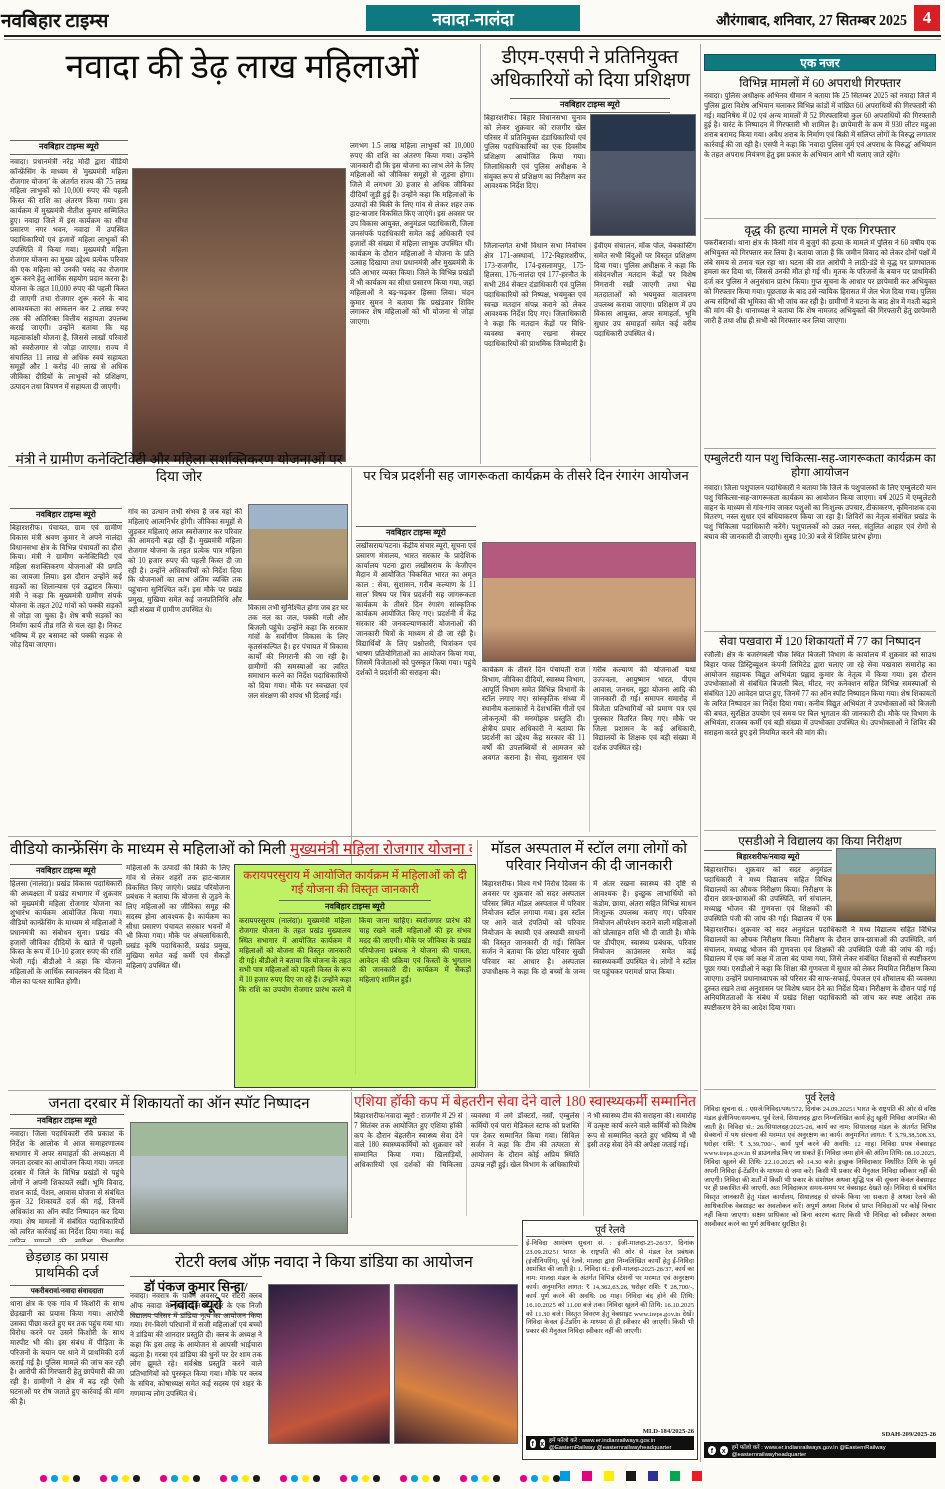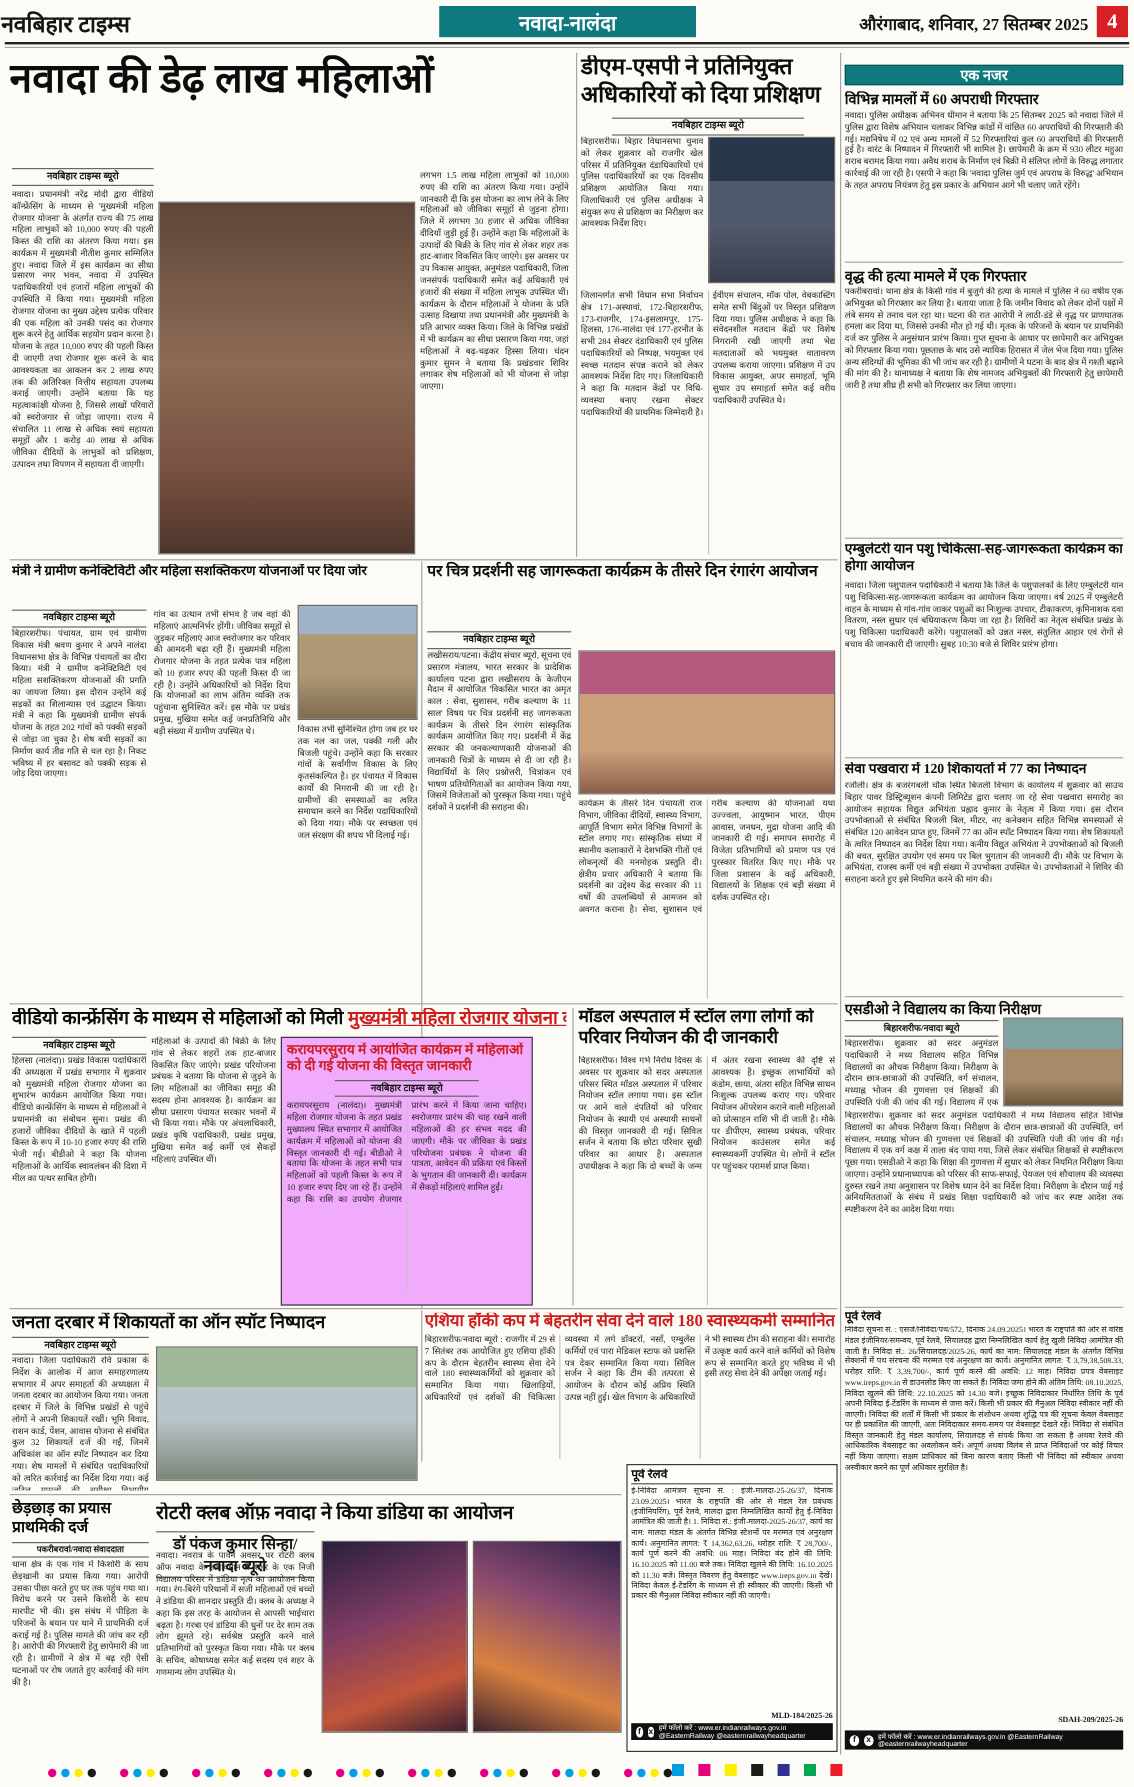--- a/index.html
+++ b/index.html
@@ -1,20 +1,20 @@
 <!DOCTYPE html>
 <html><head>
 <meta charset="utf-8">
 <style>
   *{margin:0;padding:0;box-sizing:border-box}
   html,body{background:#9a9a9a}
   .page{position:relative;width:945px;height:1489px;margin:0 auto;background:#fcfbf6;
         font-family:"Liberation Serif","DejaVu Serif",serif;color:#141414;overflow:hidden}
   .abs{position:absolute}
-  .headline{font-weight:bold;color:#0c0c0c;line-height:1.2;overflow:hidden}
+  .headline{font-weight:normal;text-align:center;color:#0c0c0c;line-height:1.2;overflow:hidden}
   .byline{font-weight:bold;text-align:center;font-size:8px;line-height:1.35;
           border-top:1px solid #666;border-bottom:1px solid #666;padding:1px 2px;overflow:hidden}
   .body-text{font-size:7.2px;line-height:1.36;text-align:justify;overflow:hidden;color:#1d1d1d}
   .tiny{font-size:6.6px;line-height:1.34}
   .photo{background-size:cover;border:1px solid #6b6b6b}
   .vr{width:1px;background:#a5a5a5}
   .hrule{height:1px;background:#a5a5a5}
   .teal-bar{background:#0e7a80;color:#ffffff;font-weight:bold;display:flex;align-items:center;justify-content:center}
   .red{color:#cf1d1d}
   .cols2{column-count:2;column-gap:8px;column-rule:1px solid #c4c4c4}
@@ -94,21 +94,21 @@
   <div class="abs ref-line" style="left:704px;top:1430px;width:232px">SDAH-209/2025-26</div>
   <div class="abs social-bar" style="left:704px;top:1442px;width:232px;height:16px">
     <span class="social-icon">f</span>
     <span class="social-icon">x</span>
     <span>हमें फॉलो करें : www.er.indianrailways.gov.in   @EasternRailway   @easternrailwayheadquarter</span>
   </div>
 
   <div class="abs hrule" style="left:8px;top:466px;width:690px"></div>
   <div class="abs vr" style="left:351px;top:468px;height:622px"></div>
 
-  <div class="abs headline" style="left:10px;top:470px;width:338px;font-size:11px">मंत्री ने ग्रामीण कनेक्टिविटी और महिला सशक्तिकरण योजनाओं पर दिया जोर</div>
+  <div class="abs headline" style="left:10px;top:452px;width:338px;font-size:14px">मंत्री ने ग्रामीण कनेक्टिविटी और महिला सशक्तिकरण योजनाओं पर दिया जोर</div>
   <div class="abs byline" style="left:10px;top:508px;width:112px">नवबिहार टाइम्स ब्यूरो</div>
   <div class="abs photo" style="left:248px;top:504px;width:100px;height:96px;
        background:linear-gradient(180deg,#9fb4c8 0%,#9fb4c8 25%,#b09a76 25%,#b09a76 60%,#7d6b4f 100%)"></div>
   <div class="abs body-text" style="left:10px;top:524px;width:112px;height:308px">बिहारशरीफ। पंचायत, ग्राम एवं ग्रामीण विकास मंत्री श्रवण कुमार ने अपने नालंदा विधानसभा क्षेत्र के विभिन्न पंचायतों का दौरा किया। मंत्री ने ग्रामीण कनेक्टिविटी एवं महिला सशक्तिकरण योजनाओं की प्रगति का जायजा लिया। इस दौरान उन्होंने कई सड़कों का शिलान्यास एवं उद्घाटन किया। मंत्री ने कहा कि मुख्यमंत्री ग्रामीण संपर्क योजना के तहत 202 गांवों को पक्की सड़कों से जोड़ा जा चुका है। शेष बची सड़कों का निर्माण कार्य तीव्र गति से चल रहा है। निकट भविष्य में हर बसावट को पक्की सड़क से जोड़ दिया जाएगा।</div>
   <div class="abs body-text" style="left:128px;top:508px;width:114px;height:324px">गांव का उत्थान तभी संभव है जब वहां की महिलाएं आत्मनिर्भर होंगी। जीविका समूहों से जुड़कर महिलाएं आज स्वरोजगार कर परिवार की आमदनी बढ़ा रही हैं। मुख्यमंत्री महिला रोजगार योजना के तहत प्रत्येक पात्र महिला को 10 हजार रुपए की पहली किस्त दी जा रही है। उन्होंने अधिकारियों को निर्देश दिया कि योजनाओं का लाभ अंतिम व्यक्ति तक पहुंचाना सुनिश्चित करें। इस मौके पर प्रखंड प्रमुख, मुखिया समेत कई जनप्रतिनिधि और बड़ी संख्या में ग्रामीण उपस्थित थे।</div>
   <div class="abs body-text" style="left:248px;top:604px;width:100px;height:228px">विकास तभी सुनिश्चित होगा जब हर घर तक नल का जल, पक्की गली और बिजली पहुंचे। उन्होंने कहा कि सरकार गांवों के सर्वांगीण विकास के लिए कृतसंकल्पित है। हर पंचायत में विकास कार्यों की निगरानी की जा रही है। ग्रामीणों की समस्याओं का त्वरित समाधान करने का निर्देश पदाधिकारियों को दिया गया। मौके पर स्वच्छता एवं जल संरक्षण की शपथ भी दिलाई गई।</div>
 
   <div class="abs headline" style="left:356px;top:468px;width:340px;font-size:13px">
     <div>पर चित्र प्रदर्शनी सह जागरूकता कार्यक्रम के तीसरे दिन रंगारंग आयोजन</div>
   </div>
@@ -119,21 +119,21 @@
   <div class="abs body-text cols2" style="left:482px;top:666px;width:214px;height:166px">कार्यक्रम के तीसरे दिन पंचायती राज विभाग, जीविका दीदियों, स्वास्थ्य विभाग, आपूर्ति विभाग समेत विभिन्न विभागों के स्टॉल लगाए गए। सांस्कृतिक संध्या में स्थानीय कलाकारों ने देशभक्ति गीतों एवं लोकनृत्यों की मनमोहक प्रस्तुति दी। क्षेत्रीय प्रचार अधिकारी ने बताया कि प्रदर्शनी का उद्देश्य केंद्र सरकार की 11 वर्षों की उपलब्धियों से आमजन को अवगत कराना है। सेवा, सुशासन एवं गरीब कल्याण की योजनाओं यथा उज्ज्वला, आयुष्मान भारत, पीएम आवास, जनधन, मुद्रा योजना आदि की जानकारी दी गई। समापन समारोह में विजेता प्रतिभागियों को प्रमाण पत्र एवं पुरस्कार वितरित किए गए। मौके पर जिला प्रशासन के कई अधिकारी, विद्यालयों के शिक्षक एवं बड़ी संख्या में दर्शक उपस्थित रहे।</div>
 
   <div class="abs hrule" style="left:8px;top:836px;width:690px"></div>
   <div class="abs vr" style="left:477px;top:840px;height:248px"></div>
 
   <div class="abs headline" style="left:10px;top:840px;width:462px;font-size:15.5px;white-space:nowrap"><span>वीडियो कान्फ्रेंसिंग के माध्यम से महिलाओं को मिली </span><span class="red" style="text-decoration:underline">मुख्यमंत्री महिला रोजगार योजना की जानकारी</span></div>
   <div class="abs byline" style="left:10px;top:864px;width:112px">नवबिहार टाइम्स ब्यूरो</div>
   <div class="abs body-text" style="left:10px;top:880px;width:112px;height:208px">हिलसा (नालंदा)। प्रखंड विकास पदाधिकारी की अध्यक्षता में प्रखंड सभागार में शुक्रवार को मुख्यमंत्री महिला रोजगार योजना का शुभारंभ कार्यक्रम आयोजित किया गया। वीडियो कान्फ्रेंसिंग के माध्यम से महिलाओं ने प्रधानमंत्री का संबोधन सुना। प्रखंड की हजारों जीविका दीदियों के खाते में पहली किस्त के रूप में 10-10 हजार रुपए की राशि भेजी गई। बीडीओ ने कहा कि योजना महिलाओं के आर्थिक स्वावलंबन की दिशा में मील का पत्थर साबित होगी।</div>
   <div class="abs body-text" style="left:126px;top:864px;width:104px;height:224px">महिलाओं के उत्पादों की बिक्री के लिए गांव से लेकर शहरों तक हाट-बाजार विकसित किए जाएंगे। प्रखंड परियोजना प्रबंधक ने बताया कि योजना से जुड़ने के लिए महिलाओं का जीविका समूह की सदस्य होना आवश्यक है। कार्यक्रम का सीधा प्रसारण पंचायत सरकार भवनों में भी किया गया। मौके पर अंचलाधिकारी, प्रखंड कृषि पदाधिकारी, प्रखंड प्रमुख, मुखिया समेत कई कर्मी एवं सैकड़ों महिलाएं उपस्थित थीं।</div>
 
-  <div class="abs boxed" style="left:234px;top:864px;width:210px;height:224px;background:#f0abfc">
+  <div class="abs boxed" style="left:234px;top:864px;width:242px;height:224px;background:#bef264">
     <div class="headline red" style="font-size:11.5px">करायपरसुराय में आयोजित कार्यक्रम में महिलाओं को दी गई योजना की विस्तृत जानकारी</div>
     <div class="byline" style="margin:3px 40px">नवबिहार टाइम्स ब्यूरो</div>
     <div class="body-text cols2" style="height:158px">करायपरसुराय (नालंदा)। मुख्यमंत्री महिला रोजगार योजना के तहत प्रखंड मुख्यालय स्थित सभागार में आयोजित कार्यक्रम में महिलाओं को योजना की विस्तृत जानकारी दी गई। बीडीओ ने बताया कि योजना के तहत सभी पात्र महिलाओं को पहली किस्त के रूप में 10 हजार रुपए दिए जा रहे हैं। उन्होंने कहा कि राशि का उपयोग रोजगार प्रारंभ करने में किया जाना चाहिए। स्वरोजगार प्रारंभ की चाह रखने वाली महिलाओं की हर संभव मदद की जाएगी। मौके पर जीविका के प्रखंड परियोजना प्रबंधक ने योजना की पात्रता, आवेदन की प्रक्रिया एवं किस्तों के भुगतान की जानकारी दी। कार्यक्रम में सैकड़ों महिलाएं शामिल हुईं।</div>
   </div>
 
   <div class="abs headline" style="left:482px;top:840px;width:214px;font-size:14.5px">मॉडल अस्पताल में स्टॉल लगा लोगों को परिवार नियोजन की दी जानकारी</div>
   <div class="abs body-text cols2" style="left:482px;top:880px;width:214px;height:208px">बिहारशरीफ। विश्व गर्भ निरोध दिवस के अवसर पर शुक्रवार को सदर अस्पताल परिसर स्थित मॉडल अस्पताल में परिवार नियोजन स्टॉल लगाया गया। इस स्टॉल पर आने वाले दंपतियों को परिवार नियोजन के स्थायी एवं अस्थायी साधनों की विस्तृत जानकारी दी गई। सिविल सर्जन ने बताया कि छोटा परिवार सुखी परिवार का आधार है। अस्पताल उपाधीक्षक ने कहा कि दो बच्चों के जन्म में अंतर रखना स्वास्थ्य की दृष्टि से आवश्यक है। इच्छुक लाभार्थियों को कंडोम, छाया, अंतरा सहित विभिन्न साधन निःशुल्क उपलब्ध कराए गए। परिवार नियोजन ऑपरेशन कराने वाली महिलाओं को प्रोत्साहन राशि भी दी जाती है। मौके पर डीपीएम, स्वास्थ्य प्रबंधक, परिवार नियोजन काउंसलर समेत कई स्वास्थ्यकर्मी उपस्थित थे। लोगों ने स्टॉल पर पहुंचकर परामर्श प्राप्त किया।</div>
 
   <div class="abs hrule" style="left:8px;top:1090px;width:690px"></div>
   <div class="abs vr" style="left:351px;top:1092px;height:126px"></div>

